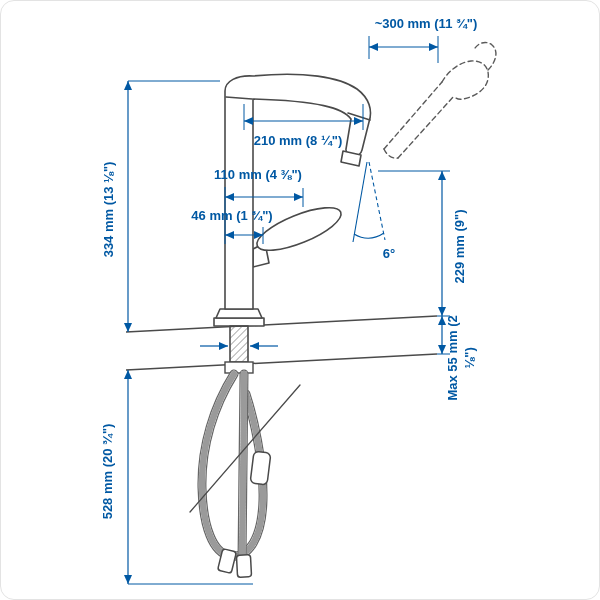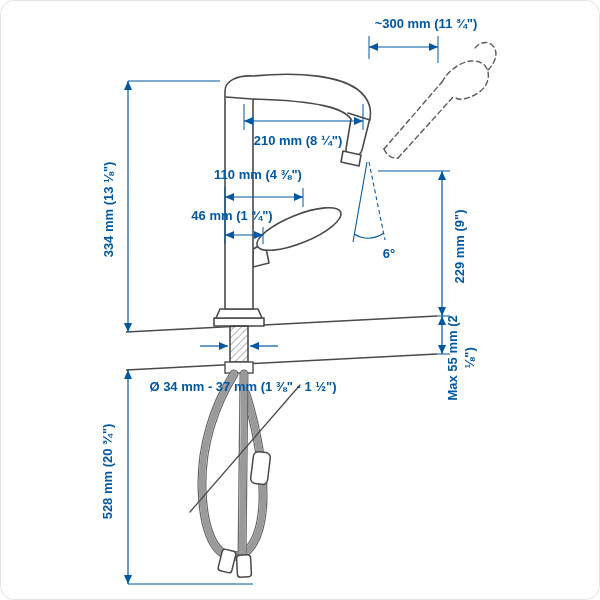--- a/index.html
+++ b/index.html
@@ -119,17 +119,16 @@
   <div class="lbl" style="left:146px;top:207px;width:170px;">46 mm (1 ¾")</div>
 
   <div class="lbl rot" style="left:18px;top:200px;width:180px;">334 mm (13 ⅛")</div>
 
   <div class="lbl" style="left:358px;top:245px;width:60px;">6°</div>
 
   <div class="lbl rot wrap" style="left:419px;top:237px;width:80px;">229 mm (9")</div>
 
   <div class="lbl rot wrap" style="left:413px;top:340px;width:96px;">Max 55 mm (2 ⅛")</div>
 
-  <div class="lbl" style="left:112px;top:378px;width:260px;">Ø 34 mm - 37 mm (1 ⅜" - 1 ½")</div>
 
   <div class="lbl rot" style="left:17px;top:462px;width:180px;">528 mm (20 ¾")</div>
 
 </div>
 
 </body></html>

